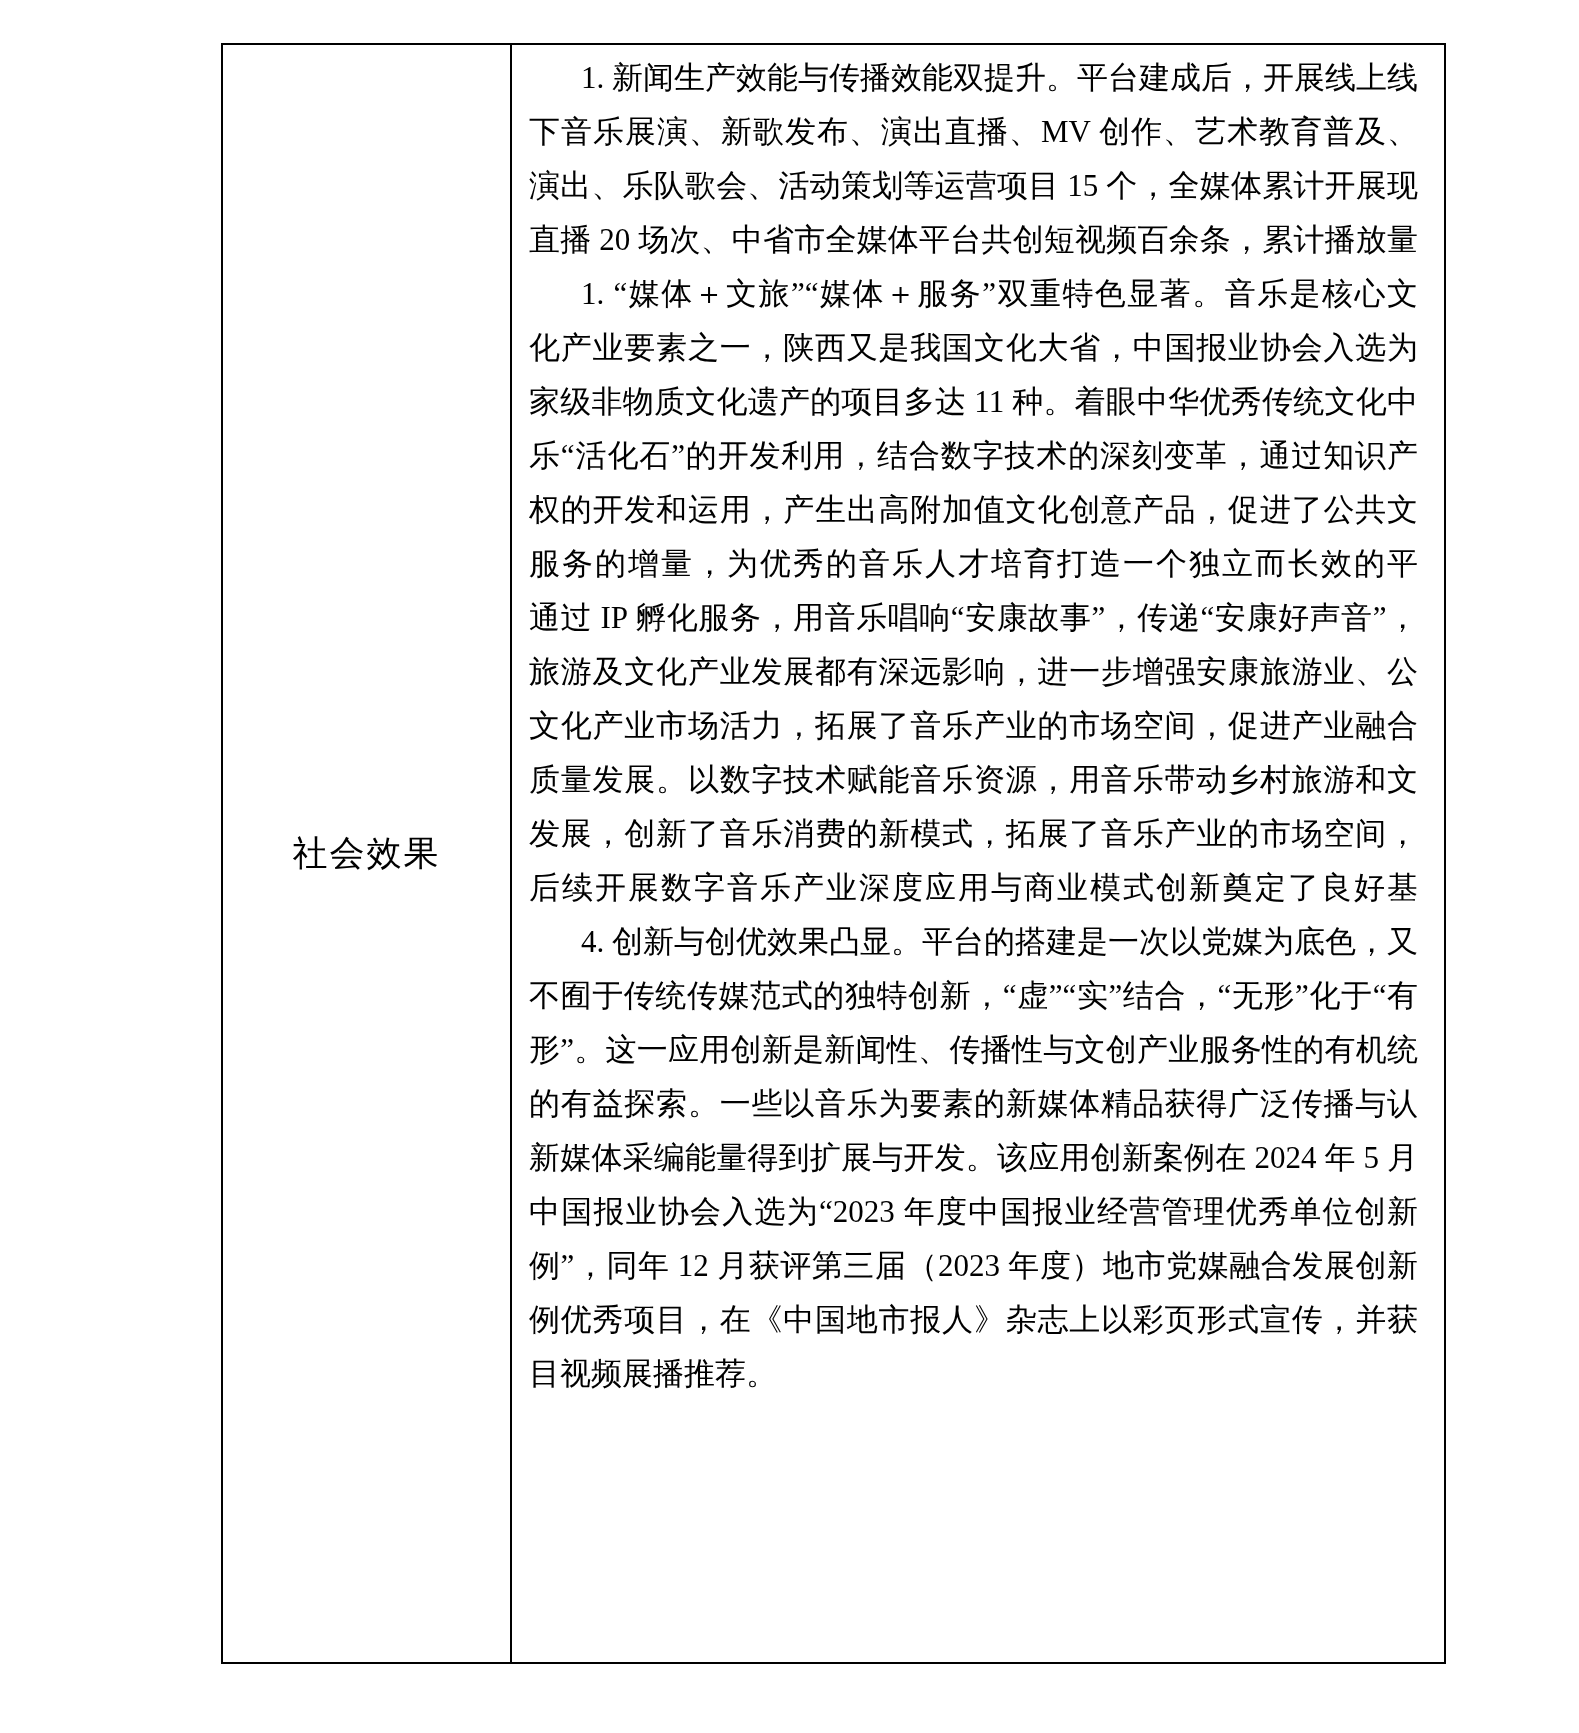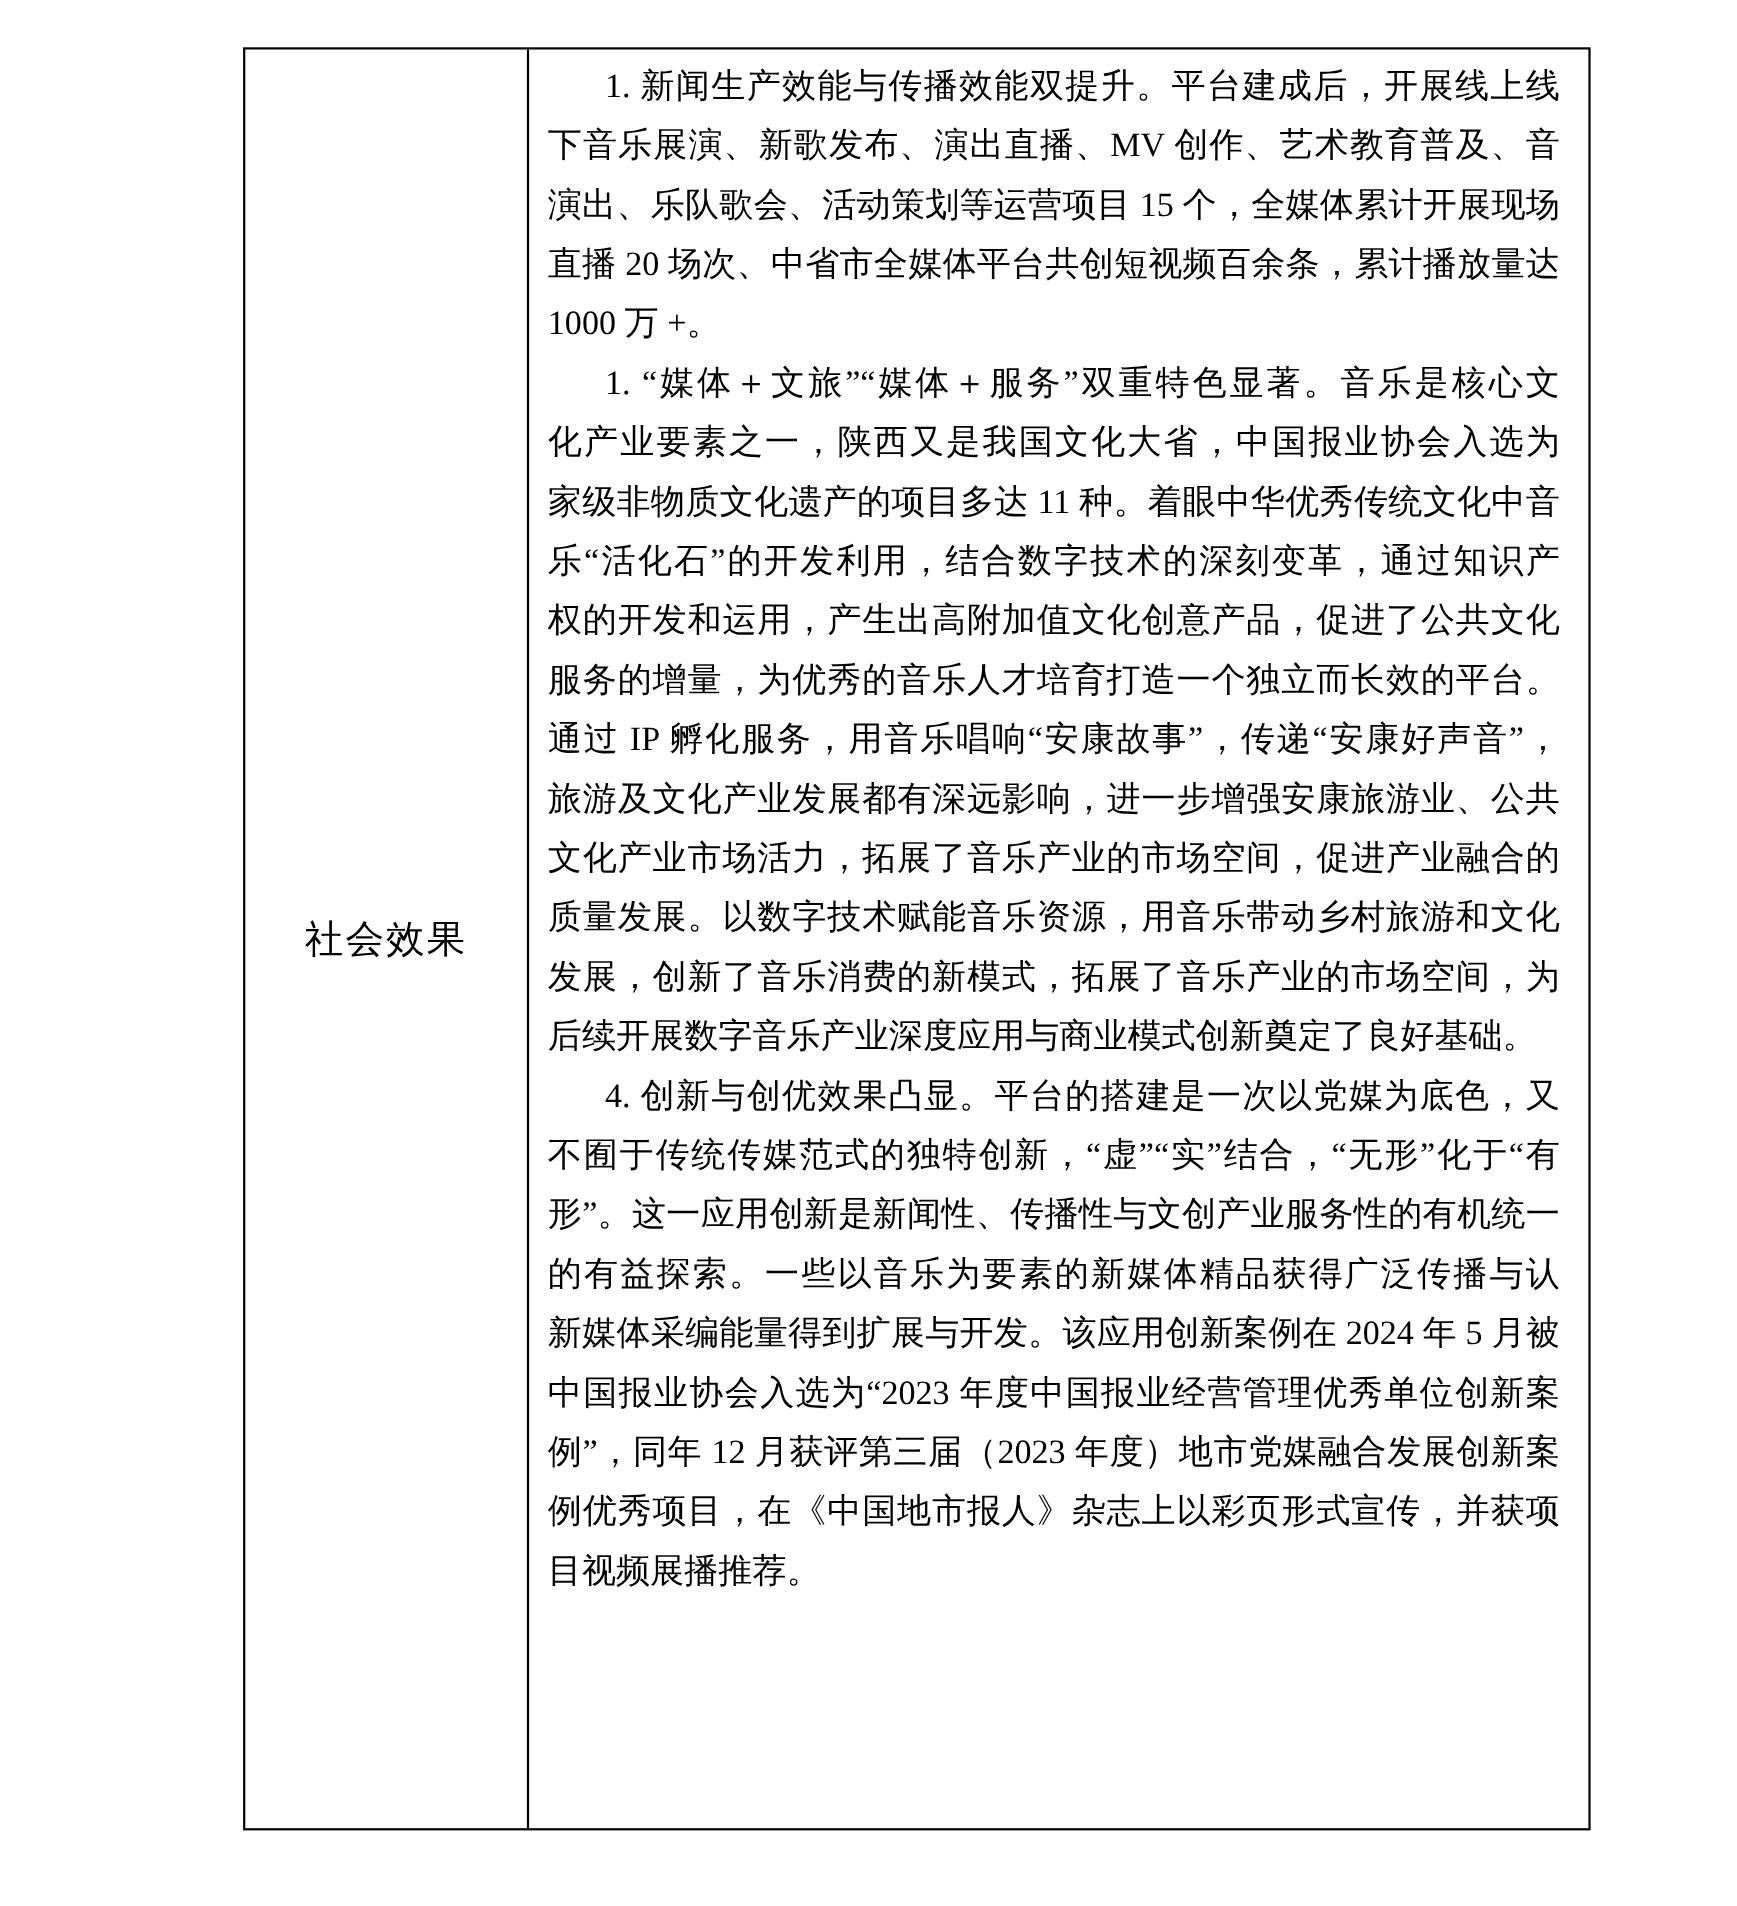--- a/index.html
+++ b/index.html
@@ -23,21 +23,21 @@
     top: 43px;
     width: 1225px;
     height: 1621px;
     border: 2px solid #000000;
     box-sizing: border-box;
     display: flex;
     background: #ffffff;
   }
   .label-cell {
     flex: none;
-    width: 258px;
+    width: 289px;
     box-sizing: border-box;
     border-right: 2px solid #000000;
     display: flex;
     align-items: center;
     justify-content: center;
   }
   .row-label {
     font-size: 35px;
     letter-spacing: 2px;
     white-space: nowrap;
@@ -68,21 +68,20 @@
     <div class="cell label-cell">
       <span class="row-label">社会效果</span>
     </div>
     <div class="cell content-cell">
       <div class="paragraphs">
           <div class="para">
             <div class="line first">1. 新闻生产效能与传播效能双提升。平台建成后，开展线上线</div>
             <div class="line">下音乐展演、新歌发布、演出直播、MV 创作、艺术教育普及、音乐</div>
             <div class="line">演出、乐队歌会、活动策划等运营项目 15 个，全媒体累计开展现场</div>
             <div class="line">直播 20 场次、中省市全媒体平台共创短视频百余条，累计播放量达</div>
-            <div class="line last">1000 万 +。</div>
           </div>
           <div class="para">
             <div class="line first">1. “媒体＋文旅”“媒体＋服务”双重特色显著。音乐是核心文</div>
             <div class="line">化产业要素之一，陕西又是我国文化大省，中国报业协会入选为</div>
             <div class="line">家级非物质文化遗产的项目多达 11 种。着眼中华优秀传统文化中音</div>
             <div class="line">乐“活化石”的开发利用，结合数字技术的深刻变革，通过知识产</div>
             <div class="line">权的开发和运用，产生出高附加值文化创意产品，促进了公共文化</div>
             <div class="line">服务的增量，为优秀的音乐人才培育打造一个独立而长效的平台。</div>
             <div class="line">通过 IP 孵化服务，用音乐唱响“安康故事”，传递“安康好声音”，</div>
           </div>

